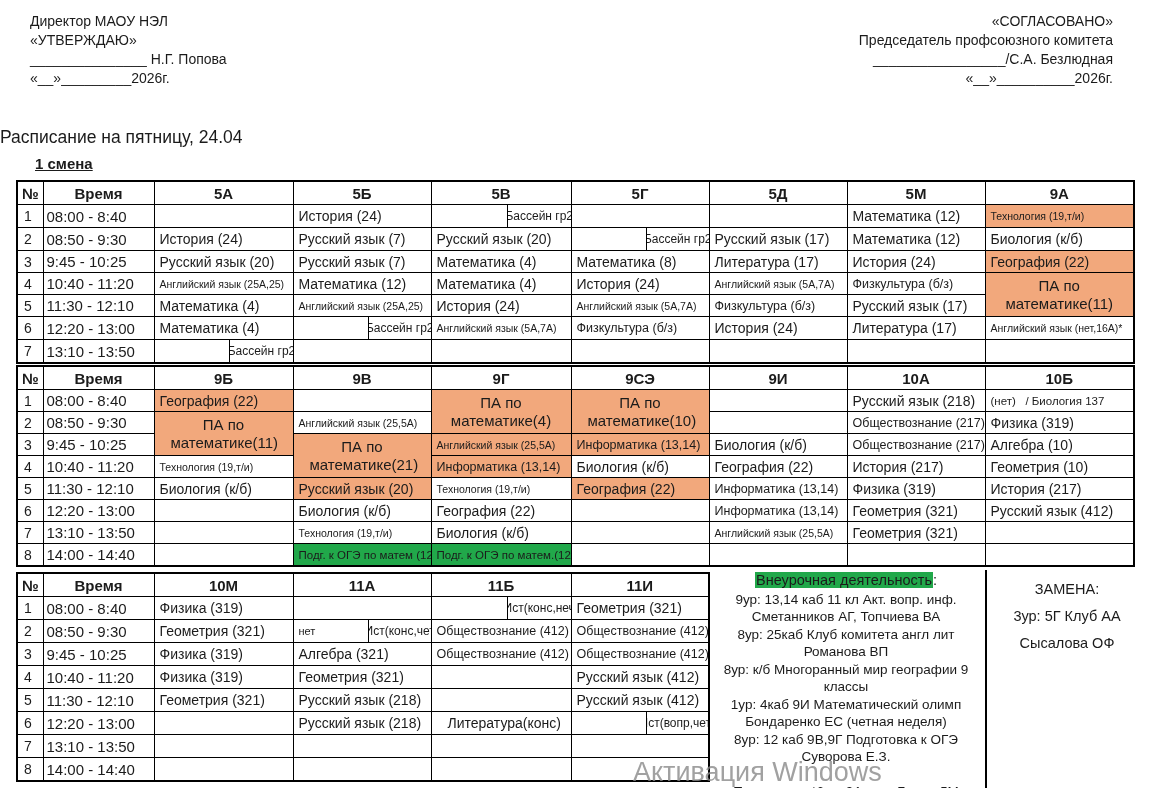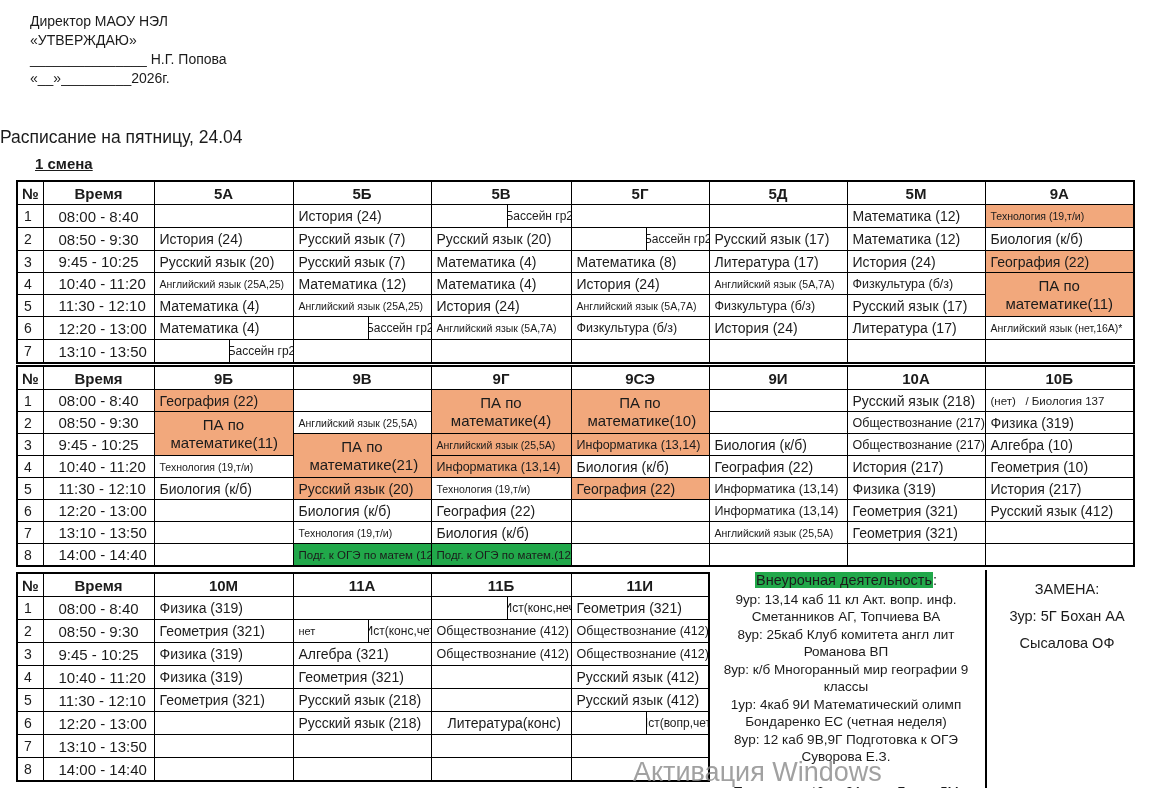--- a/index.html
+++ b/index.html
@@ -17,21 +17,21 @@
   .shift{position:absolute; left:35px; top:155px; font-size:15px; font-weight:bold; text-decoration:underline;}
   
   .tbl-wrap{position:absolute; left:16px;}
   #t1{top:180px;} #t2{top:365px;} #t3{top:572px;}
   table.sched{border-collapse:collapse; table-layout:fixed; border:2px solid #000;}
   .sched th,.sched td{border:1px solid #000; overflow:hidden;}
   .sched th{font-weight:bold; font-size:15px; height:22px; text-align:center; padding:0 2px;}
   .sched td{height:21px; font-size:14px; padding:0 2px 0 5px; white-space:nowrap;}
   #t3 .sched td{height:22px;}
   td.num{padding-left:6px;}
-  td.time{font-size:15px; padding-left:15px;}
+  td.time{font-size:15px; padding-left:3px;}
   td.hl-o{background:var(--hl-orange);}
   td.hl-g{background:var(--hl-green);}
   .sz-s{font-size:10.5px !important;}
   .sz-s2{font-size:11.5px !important;}
   .sz-m{font-size:12.5px !important;margin-top:36px;}
   .sz-l{font-size:15px !important;}
   td.ctr{text-align:center; white-space:normal; line-height:1.15; padding:0 16px;}
   td.split{padding:0;}
   .split-wrap{display:flex; align-items:stretch; height:22px;}
   .split-l{flex:1; display:flex; align-items:center; padding-left:5px; font-size:11px;}
@@ -49,20 +49,26 @@
 <body>
 
 <div class="page">
 
   <div class="approve left">
       <div class="tline">Директор МАОУ НЭЛ</div>
       <div class="tline">«УТВЕРЖДАЮ»</div>
       <div class="tline">_______________ Н.Г. Попова</div>
       <div class="tline">«__»_________2026г.</div>
     </div>
+  <div class="approve right">
+      <div class="tline">«СОГЛАСОВАНО»</div>
+      <div class="tline">Председатель профсоюзного комитета</div>
+      <div class="tline">_________________/С.А. Безлюдная</div>
+      <div class="tline">«__»__________2026г.</div>
+    </div>
 
   <div class="title">Расписание на пятницу, 24.04</div>
   <div class="shift">1 смена</div>
 
   <div class="tbl-wrap" id="t1">
       <table class="sched" style="width: 1117px;">
         <colgroup>
           <col style="width: 26px;">
           <col style="width: 111px;">
           <col style="width: 139px;">
@@ -414,19 +420,19 @@
         <div class="tline">8ур: к/б Многоранный мир географии 9 классы</div>
         <div class="tline">1ур: 4каб 9И Математический олимп Бондаренко ЕС (четная неделя)</div>
         <div class="tline">8ур: 12 каб 9В,9Г Подготовка к ОГЭ Суворова Е.З.</div>
         <div class="tline">&nbsp;</div>
         <div class="tline">Примечание*6ур: 9А – гр. Бохан ЛМ</div>
       </div>
   </div>
 
   <div class="replace">
       <div class="tline">ЗАМЕНА:</div>
-      <div class="tline">3ур: 5Г Бохан АА</div>
+      <div class="tline">3ур: 5Г Клуб АА</div>
       <div class="tline">Сысалова ОФ</div>
     </div>
 
   <div class="watermark">Активация Windows</div>
 
 </div>
 
 </body></html>

